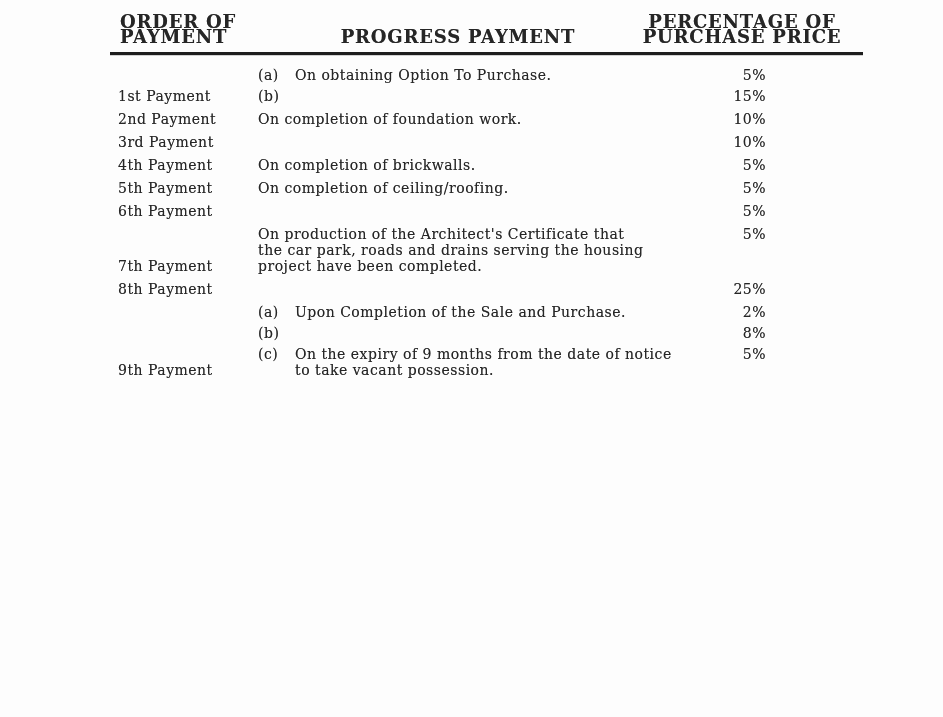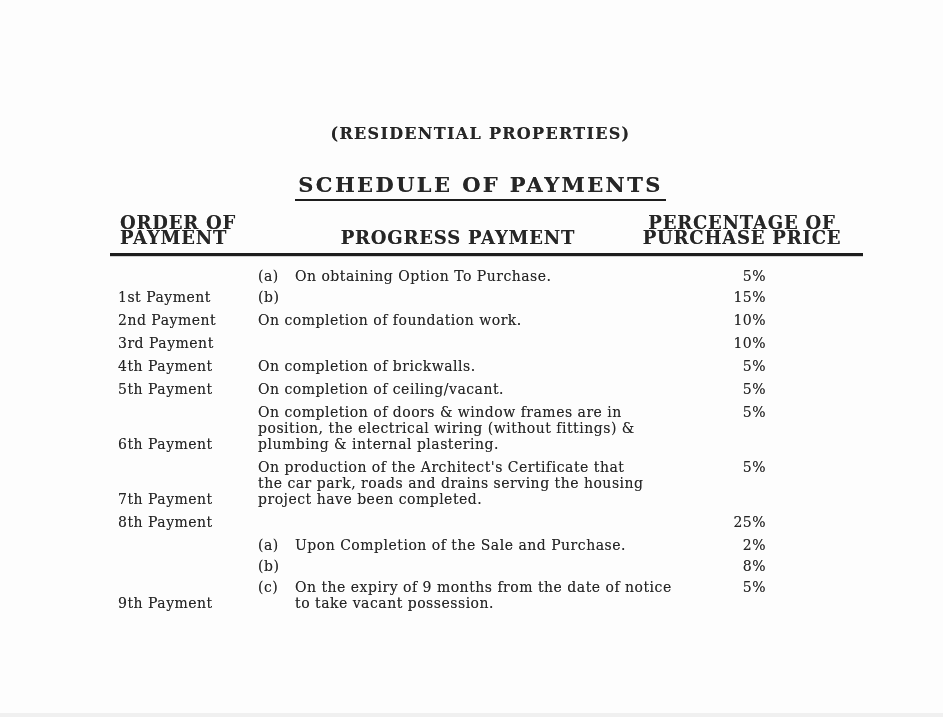--- a/index.html
+++ b/index.html
@@ -103,25 +103,20 @@
     margin-right:97px;
     flex-shrink:0;
     text-shadow:0 0 0.4px rgba(20,20,20,.45);
   }
 </style>
 </head>
 <body>
 
 <div class="page">
 
-  <div class="titles">
-    <div class="subtitle">(RESIDENTIAL PROPERTIES)</div>
-    <br>
-    <h1 class="title">SCHEDULE OF PAYMENTS</h1>
-  </div>
 
   <div class="table">
 
     <div class="thead">
       <div class="th th-order">ORDER OF
 PAYMENT</div>
       <div class="th th-pct">PERCENTAGE OF
 PURCHASE PRICE</div>
       <div class="th th-progress">PROGRESS PAYMENT</div>
     </div>
@@ -175,34 +170,31 @@
             <span class="i-pct">5%</span>
           </div>
         </div>
       </div>
 
       <div class="row">
         <div class="c-order">5th Payment</div>
         <div class="c-items">
           <div class="item">
 
-            <span class="i-text">On completion of ceiling/vacant.</span>
+            <span class="i-text">On completion of ceiling/roofing.</span>
             <span class="i-pct">5%</span>
           </div>
         </div>
       </div>
 
       <div class="row">
         <div class="c-order">6th Payment</div>
         <div class="c-items">
           <div class="item">
 
-            <span class="i-text">On completion of doors &amp; window frames are in
-position, the electrical wiring (without fittings) &amp;
-plumbing &amp; internal plastering.</span>
             <span class="i-pct">5%</span>
           </div>
         </div>
       </div>
 
       <div class="row">
         <div class="c-order">7th Payment</div>
         <div class="c-items">
           <div class="item">
 

